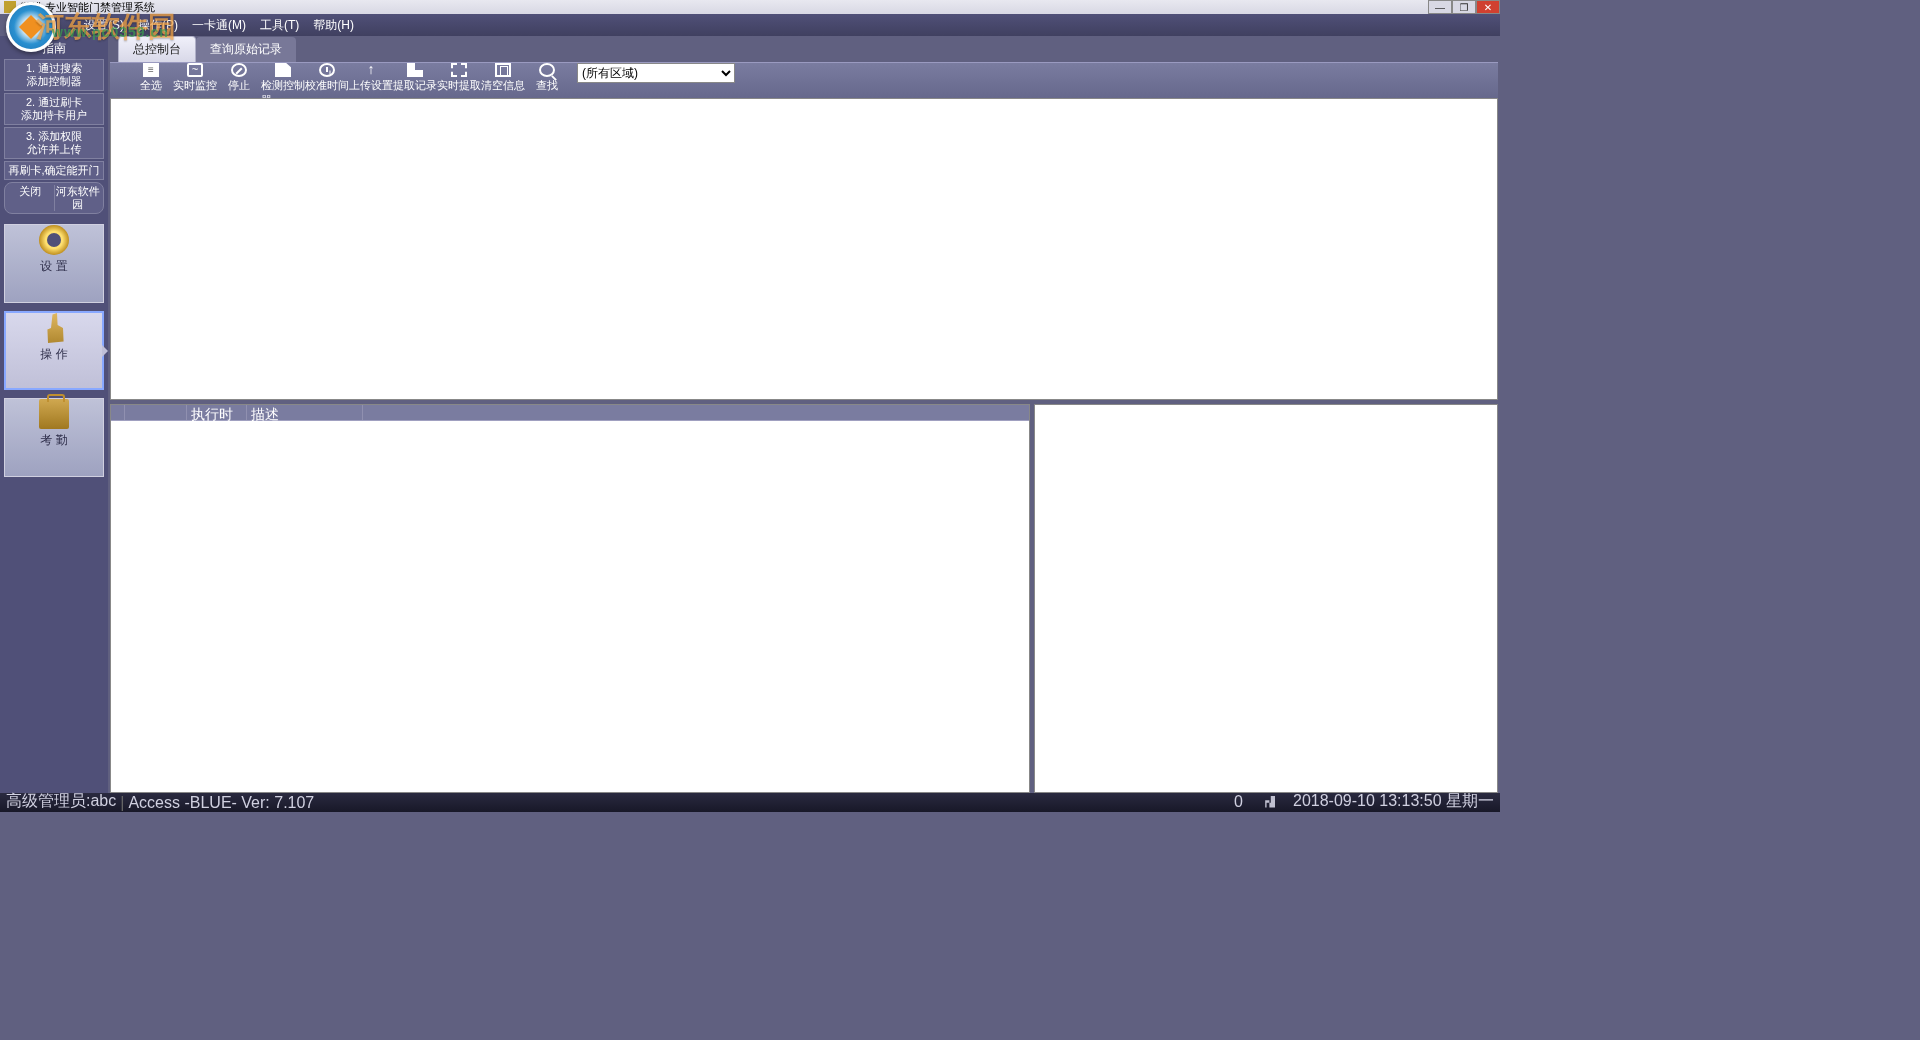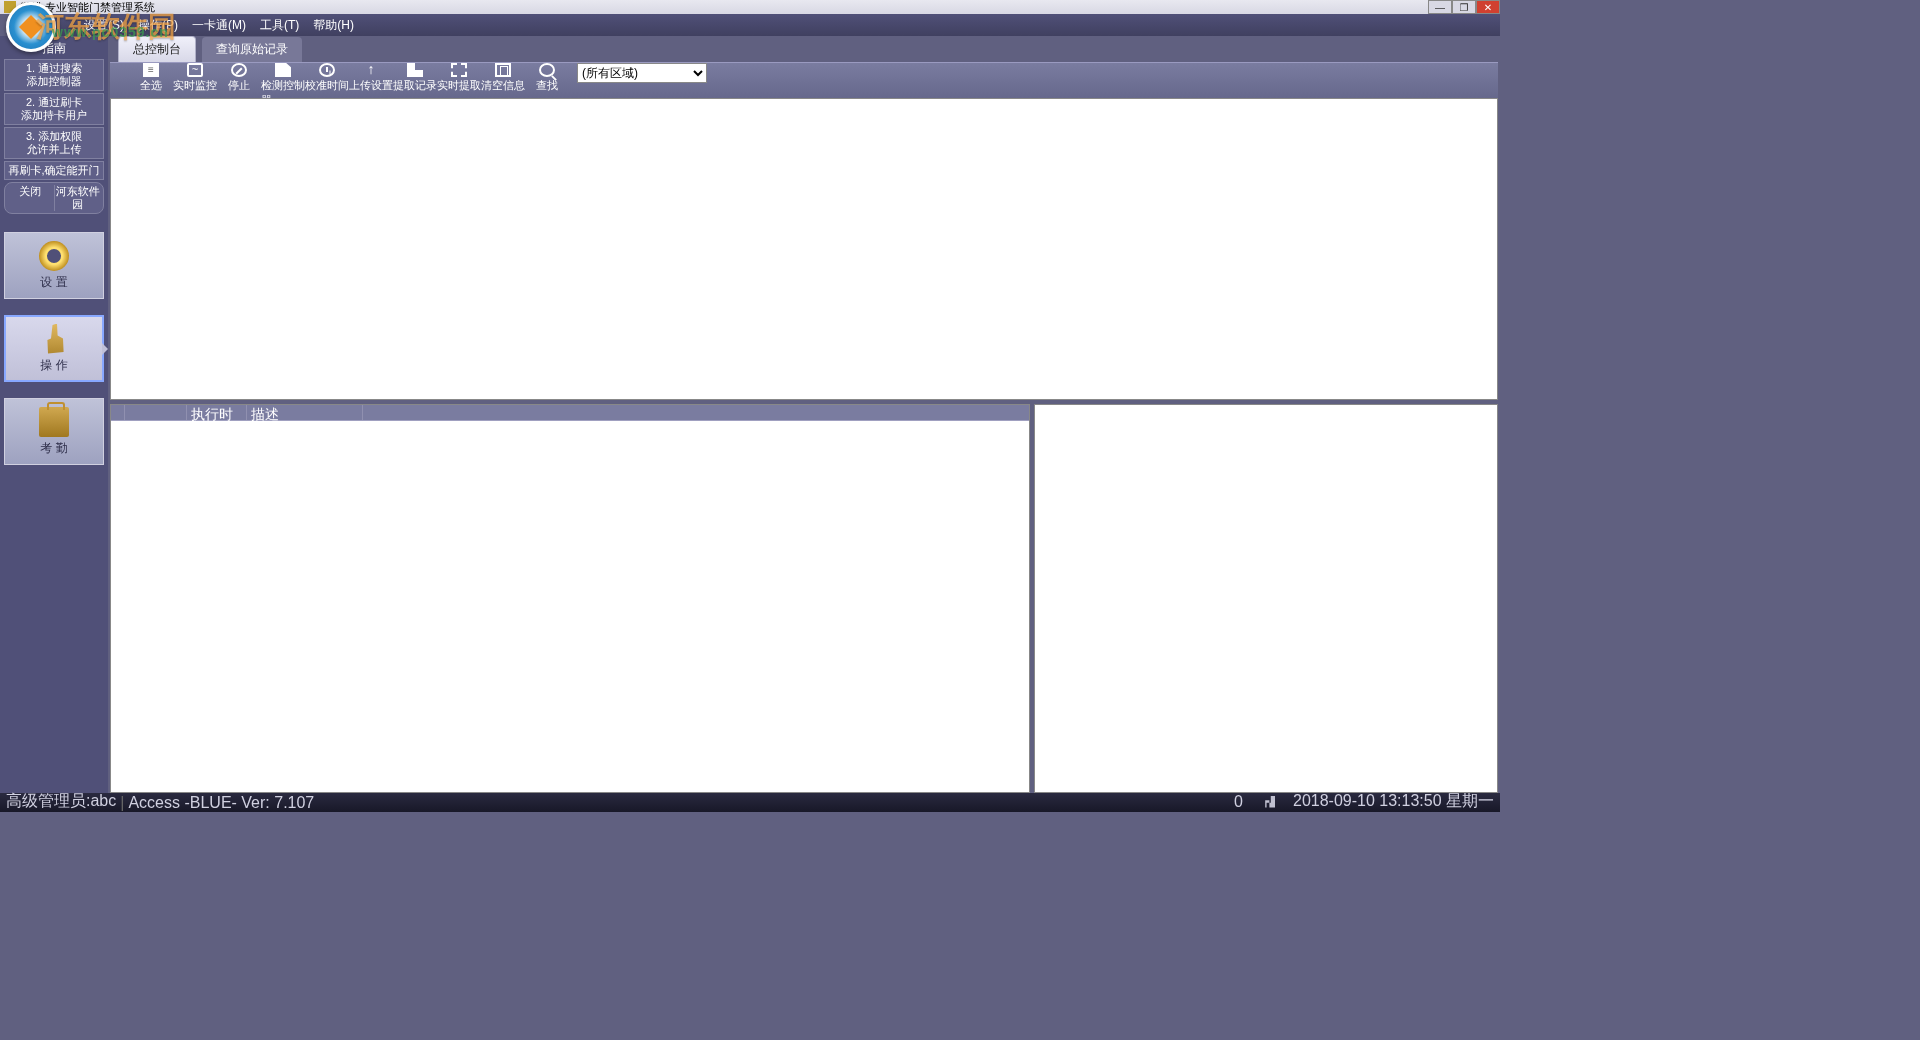--- a/index.html
+++ b/index.html
@@ -28,53 +28,53 @@
 
 .body-wrap { display:flex; height:calc(100% - 14px - 22px - 19px); }
 
 
 .sidebar { width:108px; background:#505078; display:flex; flex-direction:column; padding:4px; }
 .guide-title { color:#fff; font-size:12px; text-align:center; margin-bottom:2px; }
 .guide-btn { background:#606088; border:1px solid #8080a0; color:#fff; font-size:11px; padding:2px 2px; margin-bottom:2px; text-align:center; line-height:13px; }
 .guide-btn.small { display:flex;border-radius:8px; }
 .guide-btn.small div { flex:1; }
 .guide-btn.small div:first-child { border-right:1px solid #8080a0; }
-.nav-tile { background:linear-gradient(#bfc2d8,#9ea2c0); border:1px solid #d0d0e0; margin-top:16px; height:67px; display:flex; flex-direction:column; align-items:center; justify-content:center; color:#2e2e4a; font-size:12px; }
+.nav-tile { background:linear-gradient(#bfc2d8,#9ea2c0); border:1px solid #d0d0e0; margin-top:8px; height:79px; display:flex; flex-direction:column; align-items:center; color:#2e2e4a; font-size:12px; }
 .nav-tile.active { background:linear-gradient(#d8d8ec,#c0c0d8); border:2px solid #88a8ff; position:relative; }
 .nav-tile.active::after { content:""; position:absolute; right:-6px; top:50%; transform:translateY(-50%); border-left:6px solid #c0c0d8; border-top:6px solid transparent; border-bottom:6px solid transparent; }
 .nav-icon { width:30px; height:30px; margin-bottom:3px; }
 .gear { background:radial-gradient(circle,#ffe070 40%,#c09020 70%); border-radius:50%; position:relative; }
 .gear::after { content:""; position:absolute; inset:8px; background:#505078; border-radius:50%; }
 .hand { background:linear-gradient(#e0b860,#b08830); clip-path:polygon(45% 5%,60% 0,62% 40%,80% 50%,82% 95%,30% 100%,28% 55%,40% 50%); }
 .briefcase { background:linear-gradient(#d0a850,#a07820); border-radius:2px; position:relative; }
 .briefcase::before { content:""; position:absolute; left:8px; top:-5px; width:14px; height:6px; border:2px solid #c09030; border-bottom:none; border-radius:3px 3px 0 0; }
 
 
 .main { flex:1; display:flex; flex-direction:column; background:#606080; padding:2px 2px 0 2px; }
-.tabrow { height:24px; display:flex; align-items:flex-end; padding-left:8px; gap:6px; }
+.tabrow { height:24px; display:flex; align-items:flex-end; padding-left:8px; }
 .tab { padding:4px 14px; font-size:12px; border-radius:4px 4px 0 0; }
 .tab.active { background:linear-gradient(#f0f0fa,#d8d8e8); color:#202020; border:1px solid #b0b0c8; border-bottom:none; }
 .tab.inactive { background:#787898; color:#fff; }
 
 .toolbar { height:36px; background:linear-gradient(#7a7ca0,#66688c); border-top:1px solid #9a9ac0; display:flex; align-items:flex-start; padding-left:19px; }
 .tool { display:flex; flex-direction:column; align-items:center; color:#fff; font-size:11px; width:44px; }
 .tool .ticon { width:16px; height:14px; margin-bottom:1px; }
 .t-all{background:#fff;border:1px solid #fff;} .t-all::after{content:"≡";color:#666;font-size:10px;display:block;text-align:center;line-height:12px;}
 .t-mon{border:2px solid #fff;border-radius:2px;position:relative;} .t-mon::after{content:"~";color:#fff;position:absolute;inset:0;text-align:center;line-height:8px;}
 .t-stop{border:2px solid #fff;border-radius:50%;position:relative;} .t-stop::after{content:"";position:absolute;left:2px;top:5px;width:8px;height:2px;background:#fff;transform:rotate(-45deg);}
 .t-det{background:#fff;clip-path:polygon(0 0,70% 0,100% 30%,100% 100%,0 100%);}
 .t-cal{border:2px solid #fff;border-radius:50%;position:relative;} .t-cal::after{content:"";position:absolute;left:5px;top:2px;width:2px;height:5px;background:#fff;box-shadow:3px 3px 0 -0.5px #fff;}
 .t-up{position:relative;} .t-up::after{content:"↑";color:#fff;font-size:14px;position:absolute;inset:0;text-align:center;line-height:12px;}
 .t-ext{background:#fff;clip-path:polygon(0 0,50% 0,50% 50%,100% 50%,100% 100%,0 100%);position:relative;}
 .t-rt{border:2px dashed #fff;}
 .t-clr{border:2px solid #fff;position:relative;} .t-clr::after{content:"";position:absolute;left:3px;top:1px;width:6px;height:8px;border:1px solid #fff;}
 .t-find{border:2px solid #fff;border-radius:50%;width:12px;height:12px;position:relative;} .t-find::after{content:"";position:absolute;right:-4px;bottom:-4px;width:6px;height:2px;background:#fff;transform:rotate(45deg);}
 
 .area-select { margin-left:8px; }
-.area-select select { width:130px; height:20px; font-size:12px; border:1px solid #888; background:#fff; }
+.area-select select { width:158px; height:20px; font-size:12px; border:1px solid #888; background:#fff; }
 
 .panel-top { flex:0 0 302px; background:#fff; border:1px solid #888; margin-top:0; }
 .splitter { height:4px; background:#606080; }
 .panel-row { flex:1; display:flex; gap:4px; min-height:0; }
 .panel-log { flex:0 0 920px; background:#fff; border:1px solid #888; display:flex; flex-direction:column; }
 .log-head { height:16px; background:#7a7ca0; color:#fff; display:flex; font-size:14px; border-bottom:1px solid #a0a0c0; }
 .log-head div { border-right:1px solid #9090b0; padding:1px 4px; }
 .lh0{width:14px;} .lh1{width:62px;} .lh2{width:60px;} .lh3{width:116px;} .lh4{flex:1;}
 .panel-side { flex:1; background:#fff; border:1px solid #888; }
 

